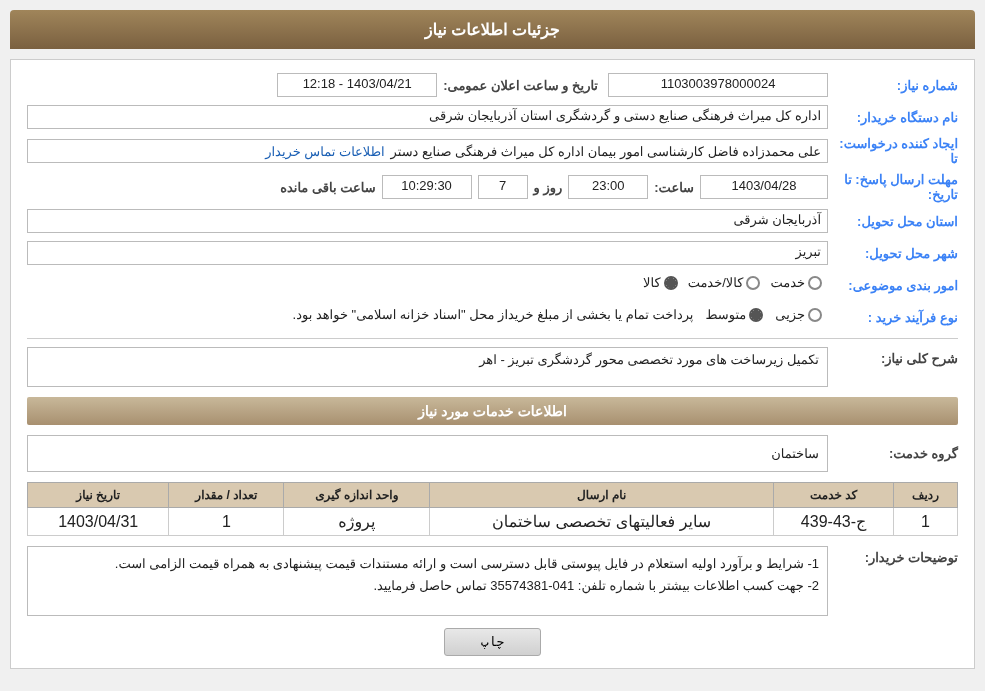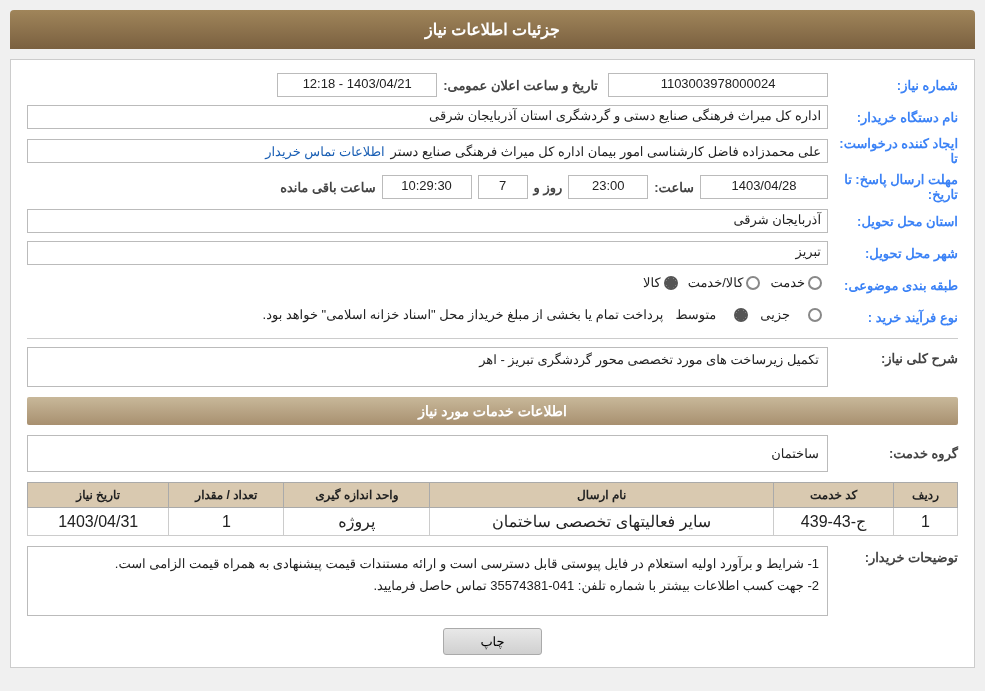--- a/index.html
+++ b/index.html
@@ -111,21 +111,21 @@
     }
     .process-row {
       display: flex;
       align-items: center;
       gap: 12px;
       flex: 1;
     }
     .process-option {
       display: flex;
       align-items: center;
-      gap: 18px;
+      gap: 3px;
     }
     .process-desc {
       flex: 1;
       color: #222;
     }
     .sharhc-section {
       margin-bottom: 10px;
     }
     .sharhc-row {
       display: flex;
@@ -213,21 +213,21 @@
       justify-content: center;
       gap: 20px;
       margin-top: 8px;
     }
     .btn {
       padding: 5px 36px;
       border: 1px solid #aaa;
       border-radius: 3px;
       cursor: pointer;
       font-size: 13px;
-      font-family: Liberation Sans, sans-serif;
+      font-family: Liberation Mono, monospace;
     }
     .btn-print {
       background: linear-gradient(to bottom, #e8e8e8, #d0d0d0);
     }
     .btn-back {
       background: linear-gradient(to bottom, #f5c0a0, #e89060);
       border-color: #c07040;
     }
     .divider {
       border-top: 1px solid #ccc;
@@ -280,21 +280,21 @@
       <span class="label-cell">استان محل تحویل:</span>
       <div class="value-cell">آذربایجان شرقی</div>
     </div>
 
     <div class="info-row">
       <span class="label-cell">شهر محل تحویل:</span>
       <div class="value-cell">تبریز</div>
     </div>
 
     <div class="info-row">
-      <span class="label-cell">طبقه بندی موضوعی:</span>
+      <span class="label-cell">امور بندی موضوعی:</span>
       <div class="value-cell no-border">
         <div class="radio-group">
           <div class="radio-item">
             <span class="radio-circle"></span>
             <span>خدمت</span>
           </div>
           <div class="radio-item">
             <span class="radio-circle"></span>
             <span>کالا/خدمت</span>
           </div>

